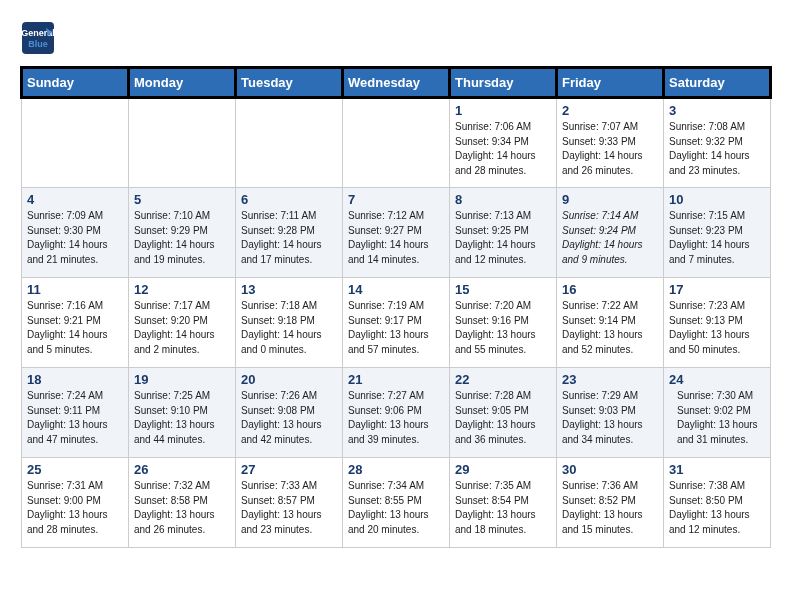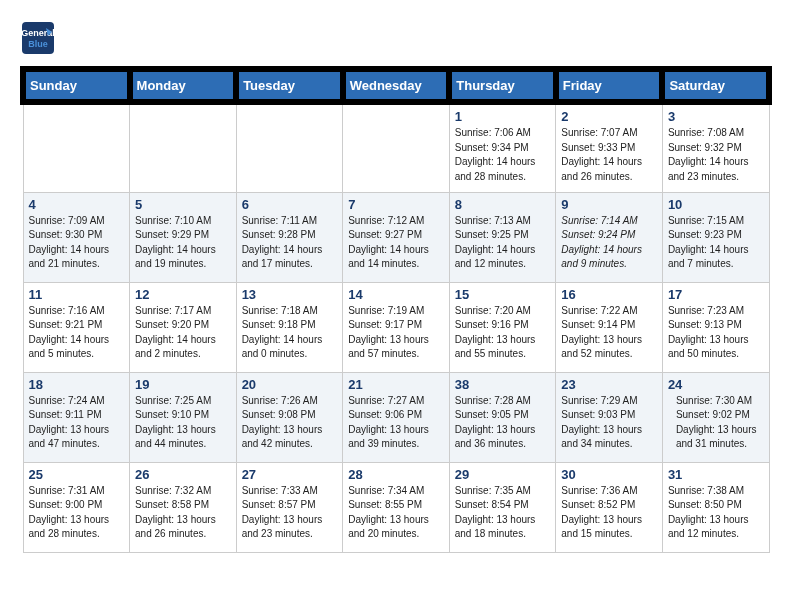--- a/index.html
+++ b/index.html
@@ -12,21 +12,21 @@
     .main-title { font-size: 38px; color: #1a3a6b; font-weight: bold; }
     .subtitle { font-size: 16px; color: #333; margin-top: 2px; }
     table { width: 100%; border-collapse: collapse; }
     thead tr th {
       background: #2d6db5;
       color: #fff;
       font-size: 13px;
       font-weight: bold;
       padding: 6px 4px;
       text-align: left;
-      border: 6px solid #000000;
+      border: 3px solid #000000;
     }
     tbody tr td {
       vertical-align: top;
       border: 1px solid #ccc;
       padding: 4px 5px;
       font-size: 11px;
       color: #222;
       min-width: 100px;
       height: 90px;
     }
@@ -220,21 +220,21 @@
 and 42 minutes.</div>
           </td>
           <td>
             <span class="day-num">21</span>
             <div class="day-info" style="white-space: pre-line;">Sunrise: 7:27 AM
 Sunset: 9:06 PM
 Daylight: 13 hours
 and 39 minutes.</div>
           </td>
           <td>
-            <span class="day-num">38</span>
+            <span class="day-num">22</span>
             <div class="day-info" style="white-space: pre-line;">Sunrise: 7:28 AM
 Sunset: 9:05 PM
 Daylight: 13 hours
 and 36 minutes.</div>
           </td>
           <td>
             <span class="day-num">23</span>
             <div class="day-info" style="white-space: pre-line;">Sunrise: 7:29 AM
 Sunset: 9:03 PM
 Daylight: 13 hours

